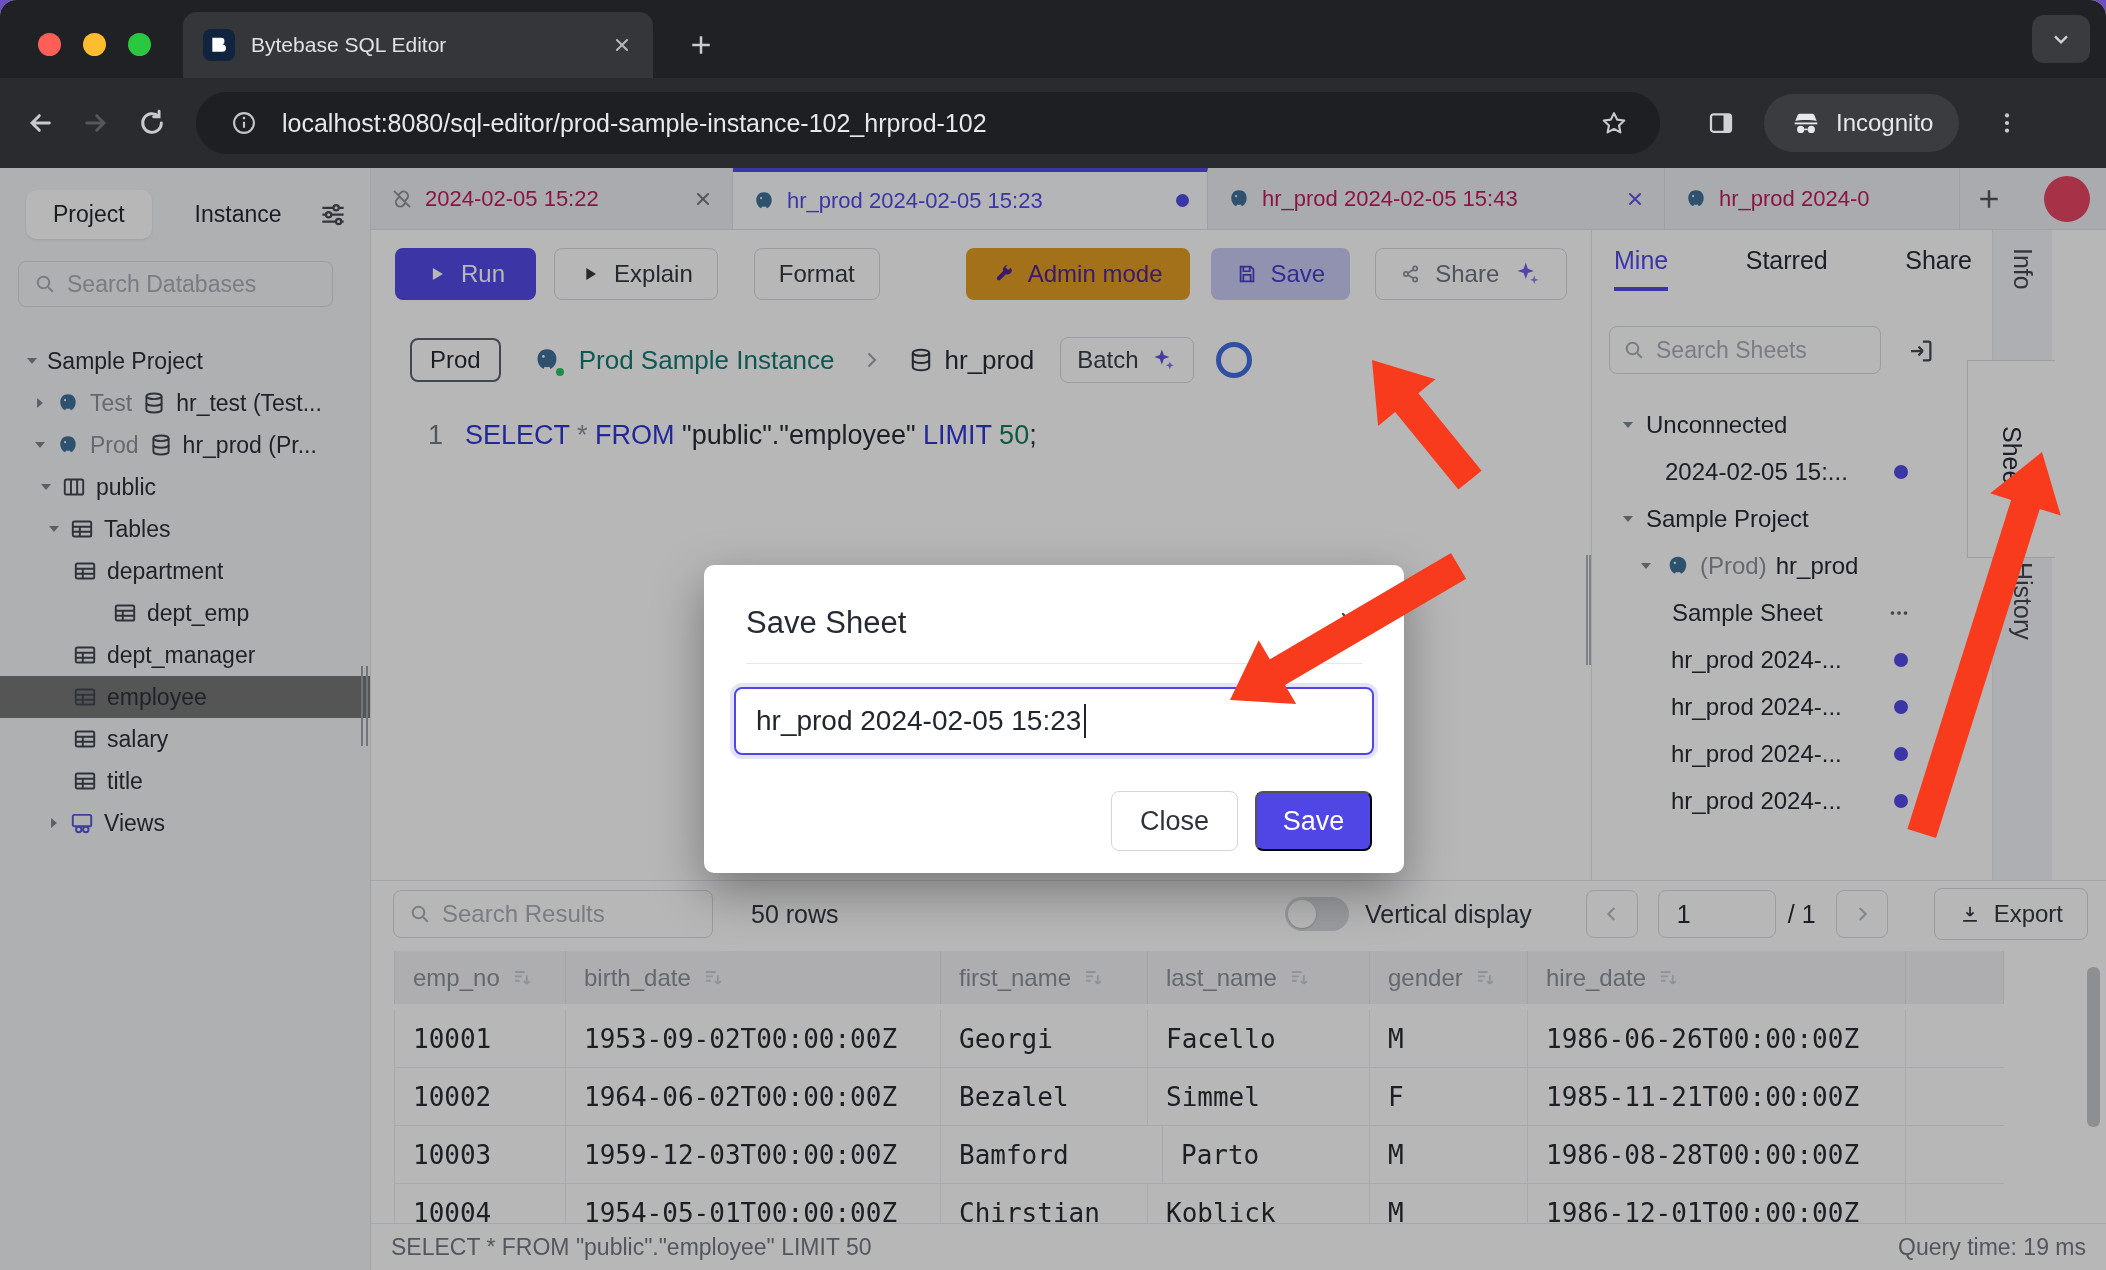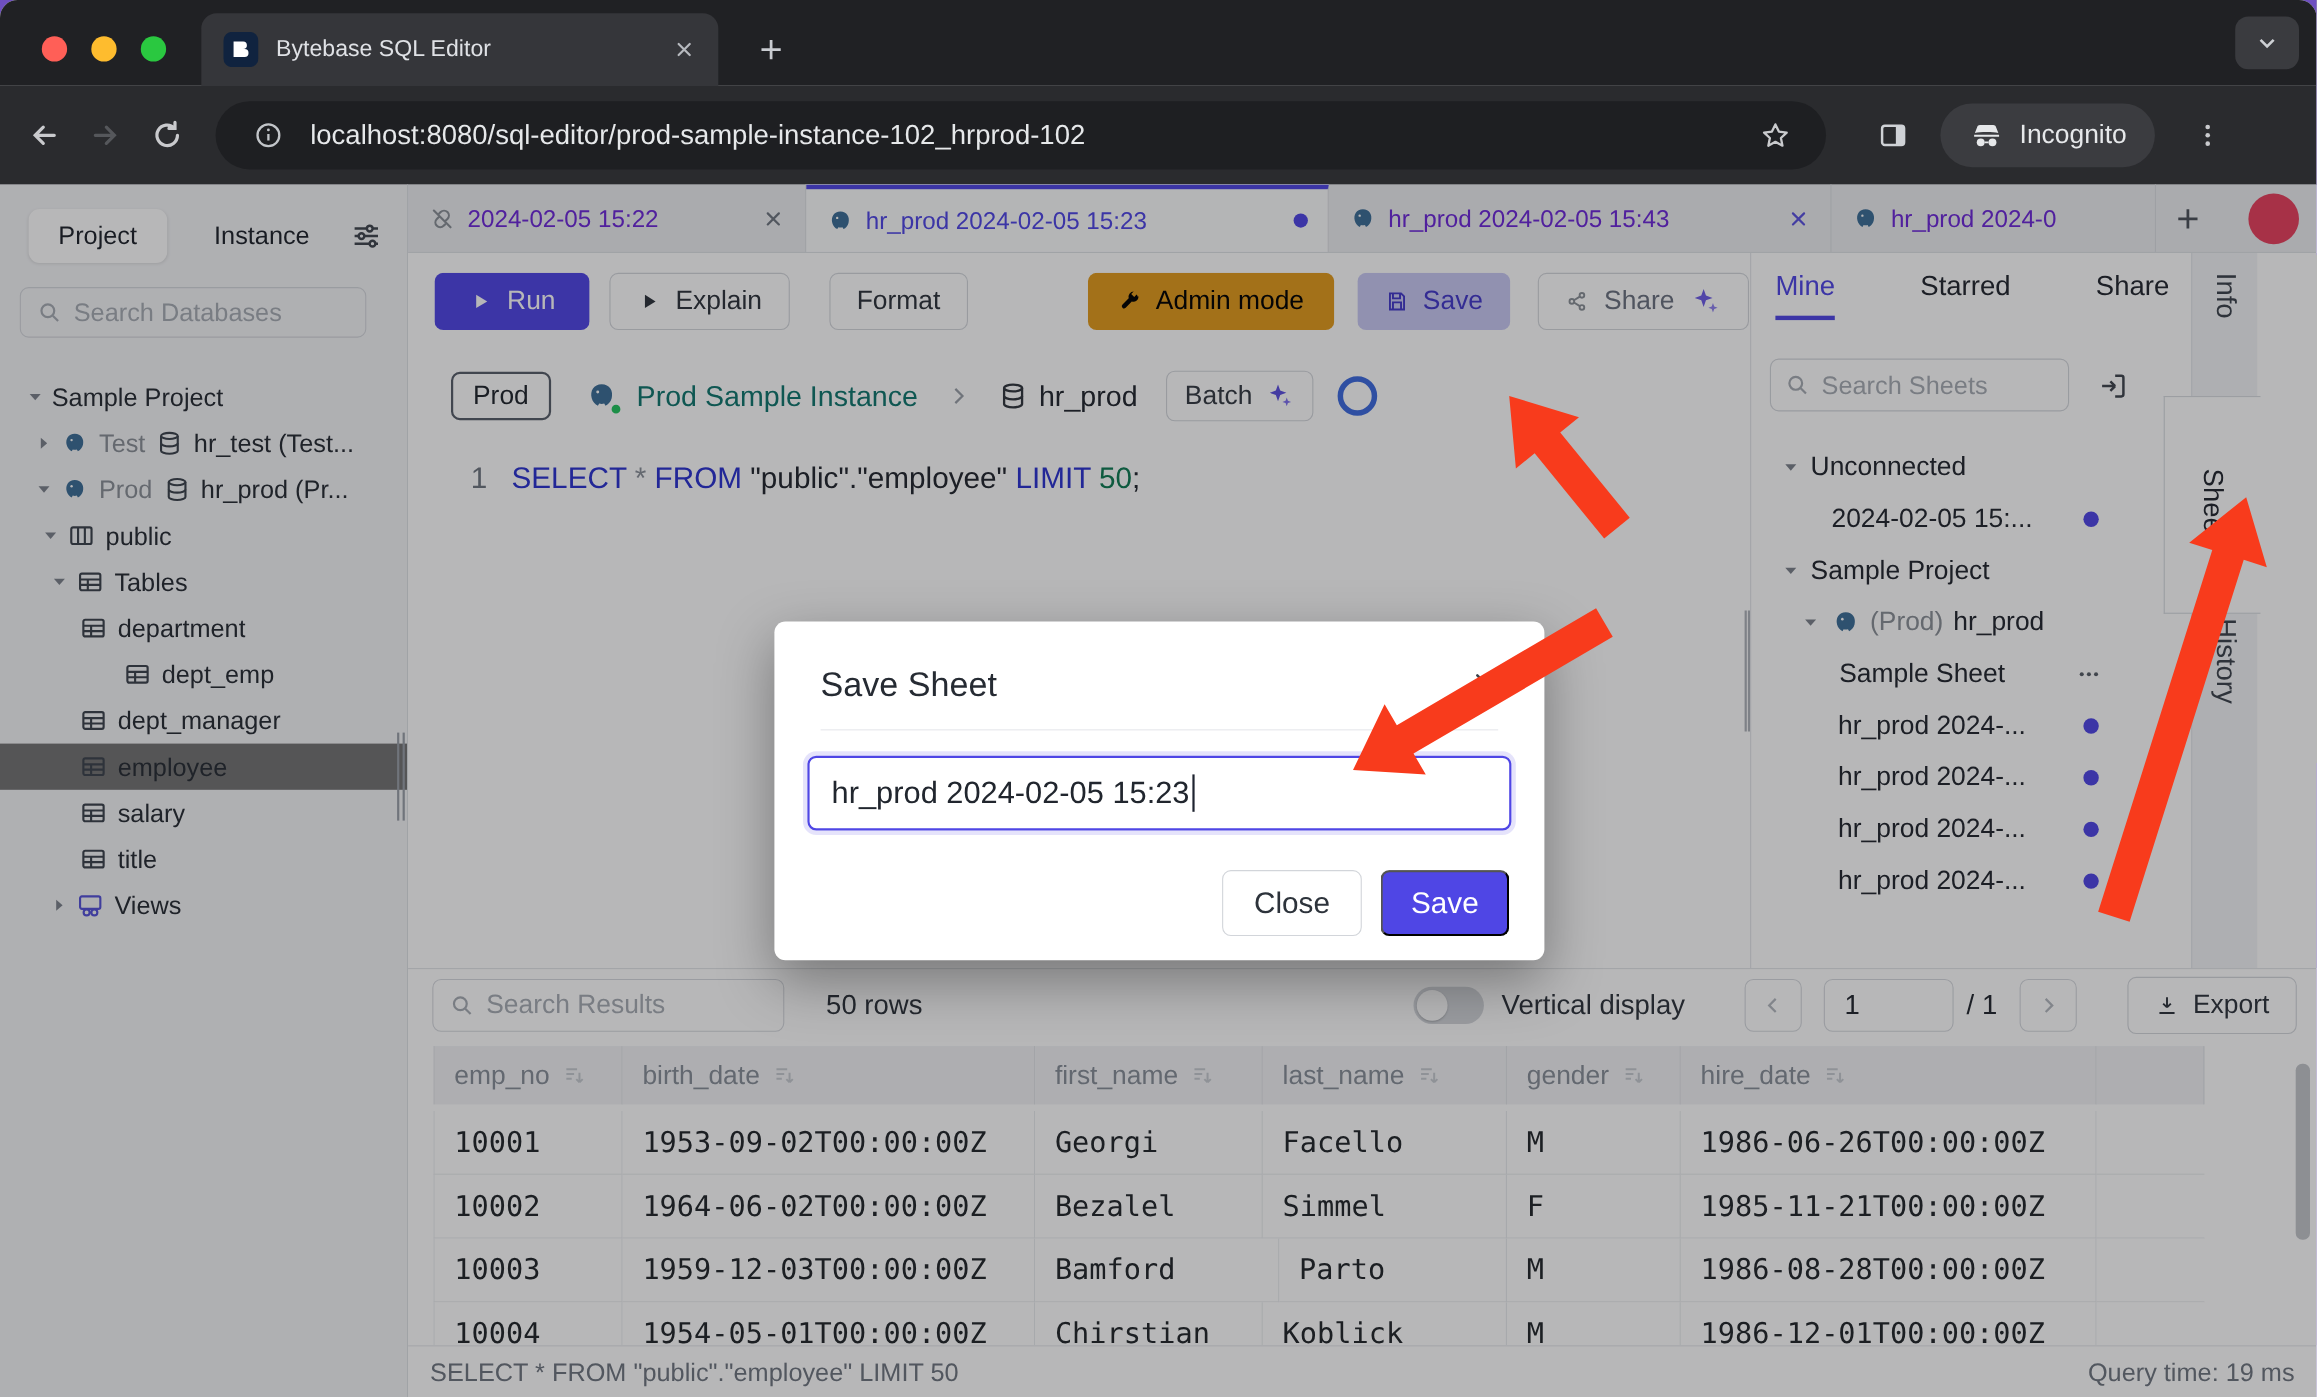--- a/index.html
+++ b/index.html
@@ -56,40 +56,40 @@
   .trow.sel{background:#737373;}
   .trow .caret{width:20px;height:20px;color:#7c828b;margin-right:5px;}
   .trow .nico{width:26px;height:26px;margin-right:9px;color:#3c434c;}
   .tmut{color:#8a9097;margin-right:9px;}
   .tlab{overflow:hidden;text-overflow:ellipsis;}
   .lsb-grip{position:absolute;right:2px;top:498px;height:80px;width:7px;border-left:2px solid #9aa0a8;border-right:2px solid #9aa0a8;}
 
   
   .rpart{flex:1;display:flex;flex-direction:column;min-width:0;}
   .etabs-row{height:62px;background:#eceef1;border-bottom:1px solid #dfe2e6;display:flex;align-items:stretch;}
-  .etab{display:flex;align-items:center;padding:0 18px;border-right:1px solid #dcdfe3;font-size:22px;color:#6d28d9;position:relative;}
+  .etab{display:flex;align-items:center;padding:0 18px;border-right:1px solid #dcdfe3;font-size:22px;color:#be185d;position:relative;}
   .etab .nico{width:26px;height:26px;margin-right:10px;color:#8a9097;}
   .etab.act{background:#fbfcfd;color:var(--accent);border-top:4px solid var(--accent);}
   .elab{white-space:nowrap;overflow:hidden;text-overflow:ellipsis;flex:1;}
   .edot{width:13px;height:13px;border-radius:50%;background:var(--dot);margin-left:14px;flex:none;}
   .etab .xc{width:22px;height:22px;color:#6f7680;margin-left:14px;}
   .etab .xa{color:#5a51e0;}
   .etab-plus{width:30px;height:30px;color:#4b515a;align-self:center;margin-left:14px;}
   .avatar{width:46px;height:46px;border-radius:50%;background:var(--avatar);color:#fff;font-size:20px;font-weight:bold;display:flex;align-items:center;justify-content:center;align-self:center;margin-left:auto;margin-right:16px;}
 
   .mid{height:650px;display:flex;min-height:0;}
   .editor{width:1220px;background:#fff;display:flex;flex-direction:column;flex:none;position:relative;}
   .edit-toolbar{height:88px;display:flex;align-items:center;}
   .btn{height:52px;border-radius:8px;display:flex;align-items:center;font-size:24px;padding:0 24px;gap:13px;border:1px solid transparent;cursor:pointer;}
   .btn .ic{width:22px;height:22px;}
   .btn-run{background:var(--accent);color:#fff;margin-left:24px;padding:0 30px;}
   .btn-line{background:#fff;border-color:#d4d7dc;color:#2d333b;}
   .btn-explain{margin-left:18px;}
   .btn-format{margin-left:36px;}
-  .btn-admin{background:var(--admin);color:#000000;margin-left:109px;padding:0 26px;}
+  .btn-admin{background:var(--admin);color:#4c1d95;margin-left:86px;padding:0 26px;}
   .btn-save{background:var(--save-bg);color:#4338ca;margin-left:21px;}
   .btn-save .ic{color:#4338ca;}
   .btn-share{margin-left:25px;color:#6b7280;}
   .btn-share .shic{color:#8a9097;}
   .btn-share .spk{width:30px;height:30px;}
   .conn-row{height:84px;display:flex;align-items:center;}
   .env-chip{margin-left:39px;height:44px;border:2px solid #565d69;border-radius:8px;display:flex;align-items:center;padding:0 18px;font-size:24px;color:#1f242c;}
   .pgwrap{position:relative;width:32px;height:32px;margin-left:30px;}
   .pgwrap .ic{width:32px;height:32px;}
   .gdot{position:absolute;right:-3px;bottom:-2px;width:12px;height:12px;border-radius:50%;background:#22c55e;border:2px solid #fff;}

